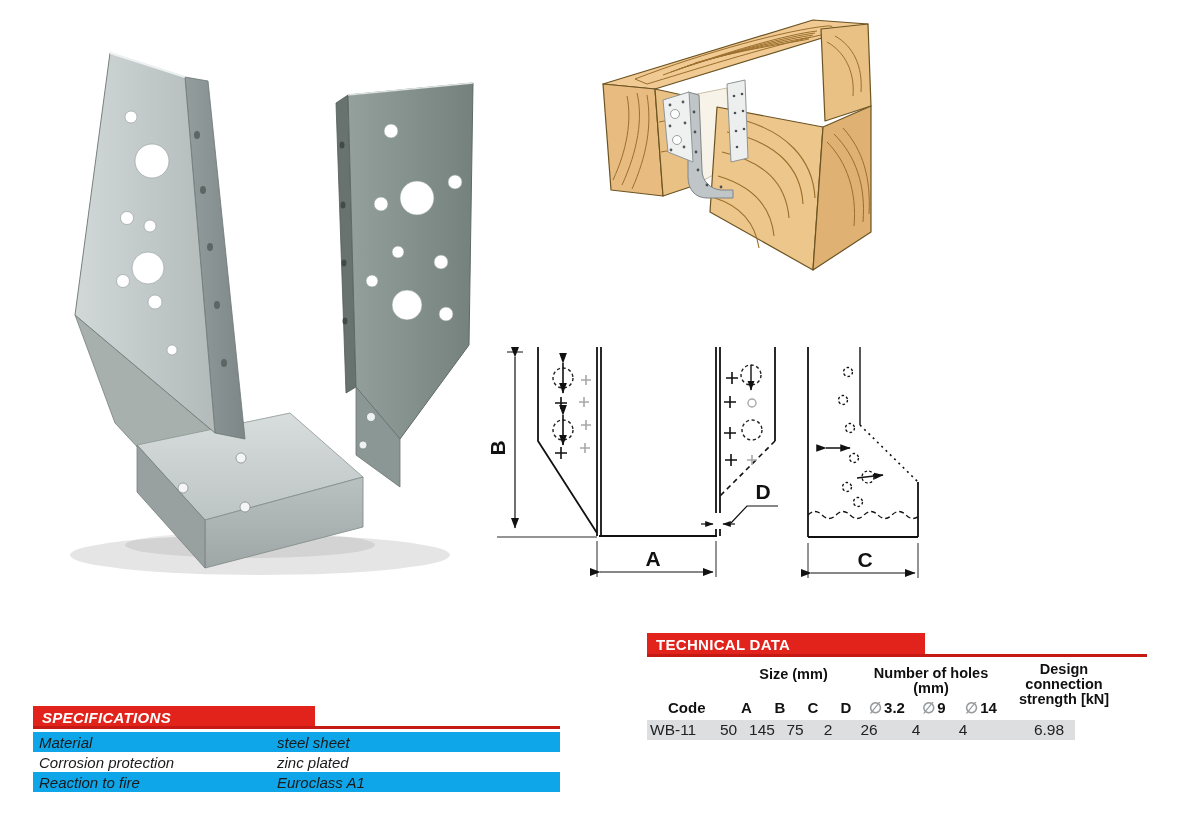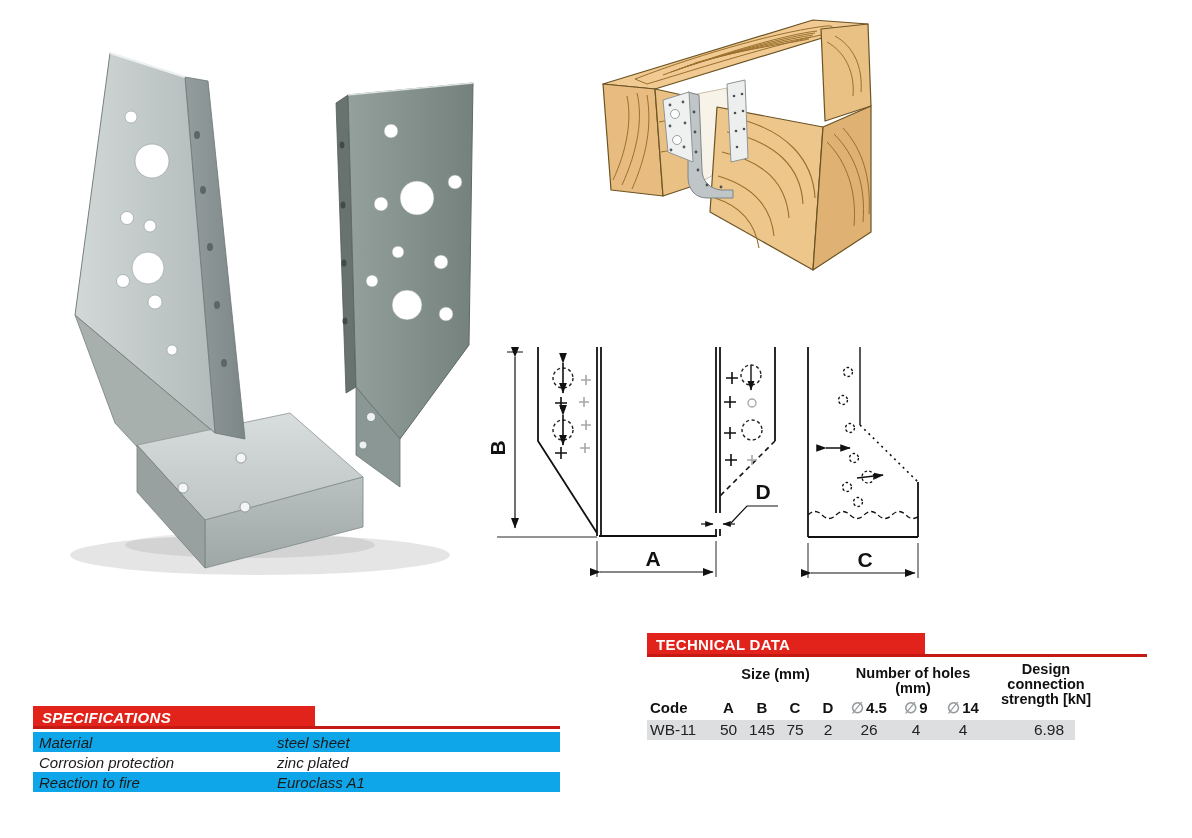--- a/index.html
+++ b/index.html
@@ -28,21 +28,21 @@
   .spec-row{display:flex;height:20px;align-items:center;font-size:15px;}
   .spec-row.striped{background:#0ea5e9;}
   .spec-label{width:238px;padding-left:6px;}
   .spec-value{flex:1;}
 
   
   .tech{left:647px;top:633px;width:500px;}
   .tech .banner-red{width:278px;height:24px;}
   .tech .banner{height:24px;}
   .tech .banner-title{line-height:24px;}
-  .tech-head{position:relative;height:52px;margin-top:8px;font-weight:bold;color:#111;}
+  .tech-head{position:relative;height:52px;margin-top:8px;font-weight:bold;color:#111;margin-left:18px;}
   .g-size{position:absolute;left:62px;width:133px;top:1px;text-align:center;font-size:14.5px;}
   .g-holes{position:absolute;left:195px;width:142px;top:1px;text-align:center;font-size:14.5px;line-height:15px;}
   .g-design{position:absolute;left:337px;width:124px;top:-3px;text-align:center;font-size:14.5px;line-height:15px;}
   .col-row{position:absolute;left:0;top:34px;display:flex;font-size:15px;}
   .col-row>div,.tech-row>div{flex-shrink:0;text-align:center;}
   .c-code{width:62px;text-align:left !important;padding-left:3px;}
   .c-a{width:33px;} .c-b{width:34px;} .c-c{width:32px;} .c-d{width:34px;}
   .c-h1{width:48px;} .c-h2{width:46px;} .c-h3{width:48px;} .c-str{width:124px;}
   .dia{color:#979ca0;font-weight:bold;margin-right:2px;}
   .tech-row{display:flex;height:20px;margin-top:3px;align-items:center;width:428px;
@@ -378,21 +378,21 @@
         <div>Design</div>
         <div>connection</div>
         <div>strength [kN]</div>
       </div>
       <div class="col-row">
         <div class="c-code">Code</div>
         <div class="c-a">A</div>
         <div class="c-b">B</div>
         <div class="c-c">C</div>
         <div class="c-d">D</div>
-        <div class="c-h1"><span class="dia">∅</span><span>4.5</span></div>
+        <div class="c-h1"><span class="dia">∅</span><span>3.2</span></div>
         <div class="c-h2"><span class="dia">∅</span><span>9</span></div>
         <div class="c-h3"><span class="dia">∅</span><span>14</span></div>
       </div>
     </div>
 
     <div class="tech-row">
       <div class="c-code">WB-11</div>
       <div class="c-a">50</div>
       <div class="c-b">145</div>
       <div class="c-c">75</div>

